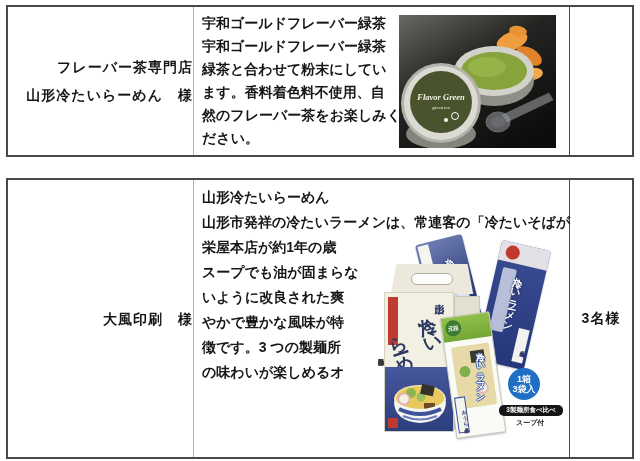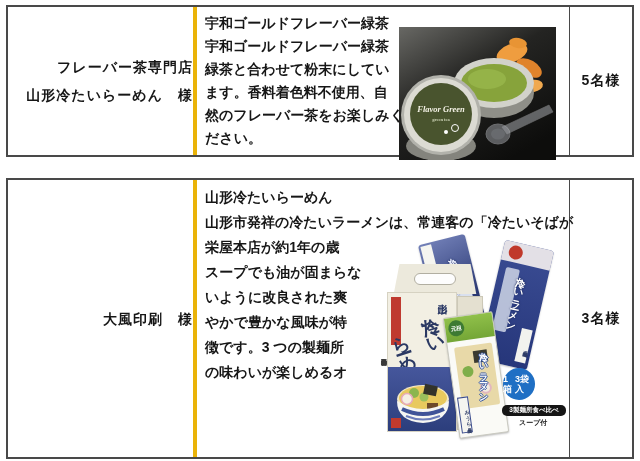--- a/index.html
+++ b/index.html
@@ -14,37 +14,37 @@
   #table-1{top:5px;height:152px;}
   #table-2{top:178px;height:281px;}
 
   .col-recipient{
     width:185px;box-sizing:border-box;display:flex;flex-direction:column;
     justify-content:center;align-items:flex-end;text-align:center;
     font-size:14px;font-weight:600;line-height:28px;letter-spacing:1px;
   }
   .col-desc{
     width:377px;box-sizing:border-box;position:relative;
-    border-left:4px solid #eab308;border-right:1px solid #494949;
+    border-left:1px solid #eab308;border-right:1px solid #494949;
     padding:5px 6px 0 8px;font-size:14px;font-weight:600;
   }
   .col-winners{
     flex:1;display:flex;align-items:center;justify-content:center;
     font-size:14px;font-weight:600;letter-spacing:1px;
   }
   .desc-line{white-space:nowrap;}
   #table-1 .desc-line{line-height:23px;}
   #table-2 .desc-line{line-height:25px;}
 
   
   .wrap-zone{display:flex;align-items:flex-start;}
   .wrap-text{width:176px;flex:0 0 auto;}
 
   
-  .photo-tea{position:absolute;top:20px;right:10px;width:160px;height:133px;}
+  .photo-tea{position:absolute;top:8px;right:10px;width:160px;height:133px;}
 
   
   .photo-ramen{position:relative;width:187px;height:200px;margin-left:auto;margin-top:3px;flex:0 0 auto;}
   .photo-ramen *{box-sizing:border-box;}
   .vtext{writing-mode:vertical-rl;text-orientation:upright;line-height:1;}
 
   .box-flap{position:absolute;left:6px;top:26px;width:96px;height:30px;background:#ece9dc;
     clip-path:polygon(7% 100%,13% 0,87% 0,93% 100%);}
   .box-handle{position:absolute;left:27px;top:9px;width:42px;height:12px;background:#fdfdfd;
     border:1px solid #b1aea1;border-radius:6px;}
@@ -94,23 +94,23 @@
   .pkg-c-window{position:absolute;left:6px;top:30px;width:38px;height:62px;background:#e8d9a8;border-radius:2px;}
   .pkg-c-cuke{position:absolute;left:5px;top:20px;width:11px;height:11px;background:#7fae4a;border-radius:50%;}
   .pkg-c-nori{position:absolute;left:18px;top:6px;width:14px;height:12px;background:#3a3a30;}
   .pkg-c-naruto{position:absolute;left:20px;top:38px;width:12px;height:12px;background:#f3ece0;
     border:2px solid #e2b7c0;border-radius:50%;}
   .pkg-c-title{position:absolute;left:27px;top:32px;font-size:9px;font-weight:bold;color:#ffffff;
     transform:rotate(8deg);text-shadow:-1px 0 #3556a0,1px 0 #3556a0,0 -1px #3556a0,0 1px #3556a0;}
   .pkg-c-label{position:absolute;left:2px;bottom:4px;width:11px;height:36px;background:#f5f5f0;
     border:1px solid #3b4c8e;font-size:5px;color:#2c3a66;display:flex;justify-content:center;padding-top:1px;}
 
-  .badge-circle{position:absolute;left:122px;top:130px;width:32px;height:32px;background:#1f6fc4;
+  .badge-circle{position:absolute;left:130px;top:130px;width:32px;height:32px;background:#1f6fc4;
     border-radius:50%;color:#fff;font-weight:bold;font-size:9px;line-height:10px;
-    display:flex;flex-direction:row;align-items:center;justify-content:center;}
+    display:flex;flex-direction:column;align-items:center;justify-content:center;}
   .compare-badge{position:absolute;left:121px;top:167px;width:64px;height:11px;background:#151515;
     border-radius:5px;color:#fff;font-size:6.5px;display:flex;align-items:center;justify-content:center;white-space:nowrap;}
   .soup-note{position:absolute;left:138px;top:180px;font-size:7px;color:#222;font-weight:bold;}
 </style>
 </head>
 <body>
 
 <div class="award-table" id="table-1">
   <div class="col-recipient">
     <div>フレーバー茶専門店</div>
@@ -165,23 +165,20 @@
 
         <g opacity="0.8">
           <path d="M103,100 L150,78 L154,85 L108,107 Z" fill="#c9ccd2" opacity="0.55" stroke="#e4e6ea" stroke-width="0.6"></path>
           <ellipse cx="99" cy="107" rx="12" ry="10" fill="#b9bcc4" opacity="0.55" stroke="#dfe2e8" stroke-width="1"></ellipse>
           <ellipse cx="99" cy="107" rx="7" ry="5.5" fill="#8e9198" opacity="0.5"></ellipse>
         </g>
       </svg>
     </div>
   </div>
 
-  <div class="col-winners">
-    <span>5名様</span>
-  </div>
 </div>
 
 <div class="award-table" id="table-2">
   <div class="col-recipient">
     <div>大風印刷　様</div>
   </div>
 
   <div class="col-desc">
     <div class="desc-line">山形冷たいらーめん</div>
     <div class="desc-line">山形市発祥の冷たいラーメンは、常連客の「冷たいそばが</div>

